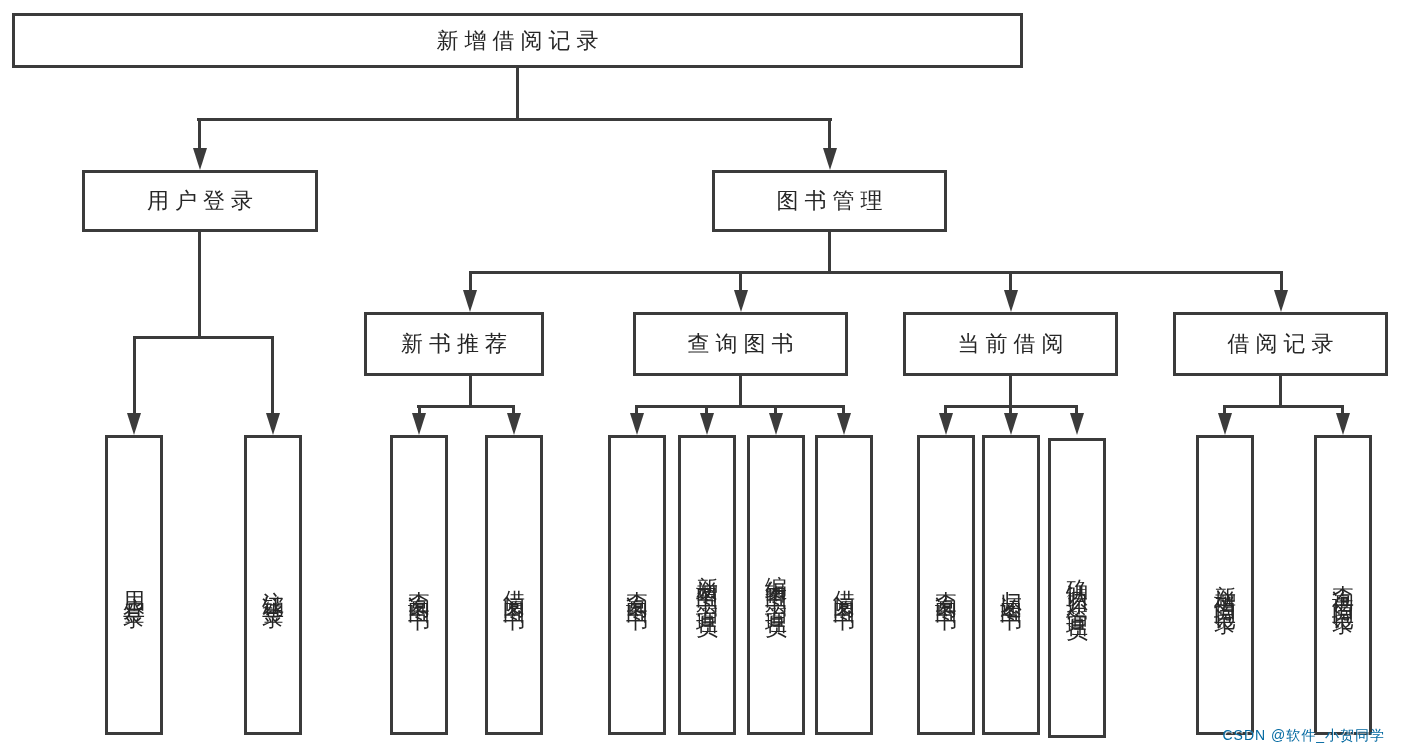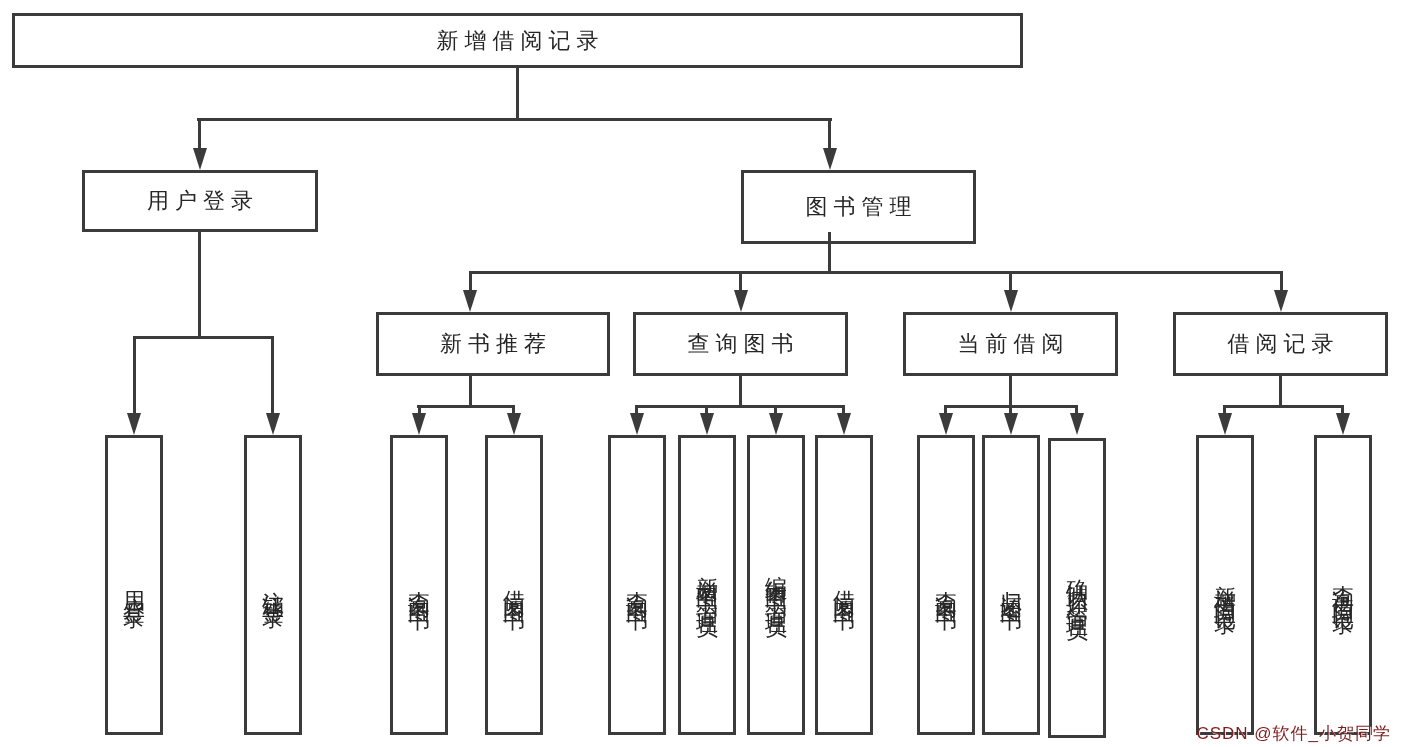--- a/index.html
+++ b/index.html
@@ -39,23 +39,23 @@
   .hline{height:3px;}
   .arrow{
     position:absolute;
     width:0;height:0;
     border-left:7px solid transparent;
     border-right:7px solid transparent;
     border-top:22px solid #3b3b3b;
   }
   .watermark{
     position:absolute;
-    right:14px;bottom:2px;
-    font-size:17px;
-    color:#7f1d1d;
+    right:20px;bottom:2px;
+    font-size:14px;
+    color:#0369a1;
     letter-spacing:1px;
     text-shadow:1px 1px 0 rgba(255,255,255,0.85);
     z-index:5;
     white-space:nowrap;
   }
 </style>
 </head>
 <body>
 
 <div id="stage">
@@ -69,21 +69,21 @@
     <div class="hline" style="left:197px;top:118px;width:635px"></div>
     <div class="vline" style="left:198px;top:118px;height:35px"></div>
     <div class="arrow" style="left:193px;top:148px"></div>
     <div class="vline" style="left:828px;top:118px;height:35px"></div>
     <div class="arrow" style="left:823px;top:148px"></div>
   </div>
 
   <div class="box hbox" style="left:82px;top:170px;width:236px;height:62px">
     <span class="lbl">用户登录</span>
   </div>
-  <div class="box hbox" style="left:741px;top:170px;width:235px;height:74px">
+  <div class="box hbox" style="left:712px;top:170px;width:235px;height:62px">
     <span class="lbl">图书管理</span>
   </div>
 
   <div>
     <div class="vline" style="left:198px;top:232px;height:104px"></div>
     <div class="hline" style="left:133px;top:336px;width:141px"></div>
     <div class="vline" style="left:133px;top:336px;height:85px"></div>
     <div class="arrow" style="left:127px;top:413px"></div>
     <div class="vline" style="left:271px;top:336px;height:85px"></div>
     <div class="arrow" style="left:266px;top:413px"></div>
@@ -95,21 +95,21 @@
     <div class="vline" style="left:469px;top:271px;height:24px"></div>
     <div class="arrow" style="left:463px;top:290px"></div>
     <div class="vline" style="left:739px;top:271px;height:24px"></div>
     <div class="arrow" style="left:734px;top:290px"></div>
     <div class="vline" style="left:1009px;top:271px;height:24px"></div>
     <div class="arrow" style="left:1004px;top:290px"></div>
     <div class="vline" style="left:1280px;top:271px;height:24px"></div>
     <div class="arrow" style="left:1274px;top:290px"></div>
   </div>
 
-  <div class="box hbox" style="left:376px;top:312px;width:234px;height:64px">
+  <div class="box hbox" style="left:364px;top:312px;width:180px;height:64px">
     <span class="lbl">新书推荐</span>
   </div>
   <div class="box hbox" style="left:633px;top:312px;width:215px;height:64px">
     <span class="lbl">查询图书</span>
   </div>
   <div class="box hbox" style="left:1173px;top:312px;width:215px;height:64px">
     <span class="lbl">借阅记录</span>
   </div>
   <div class="box hbox" style="left:903px;top:312px;width:215px;height:64px">
     <span class="lbl">当前借阅</span>

